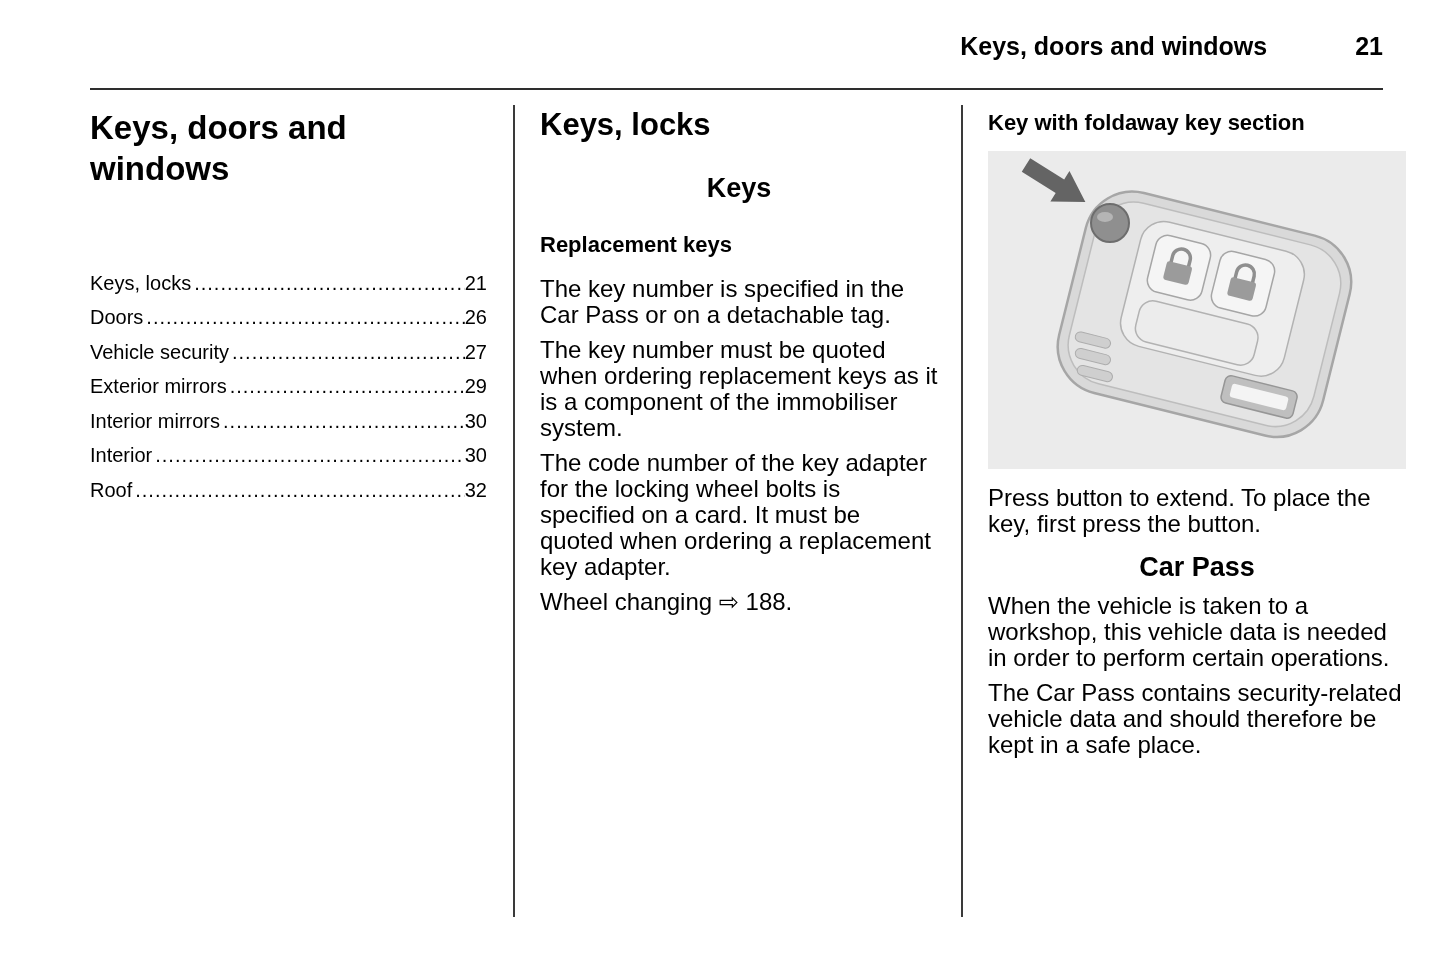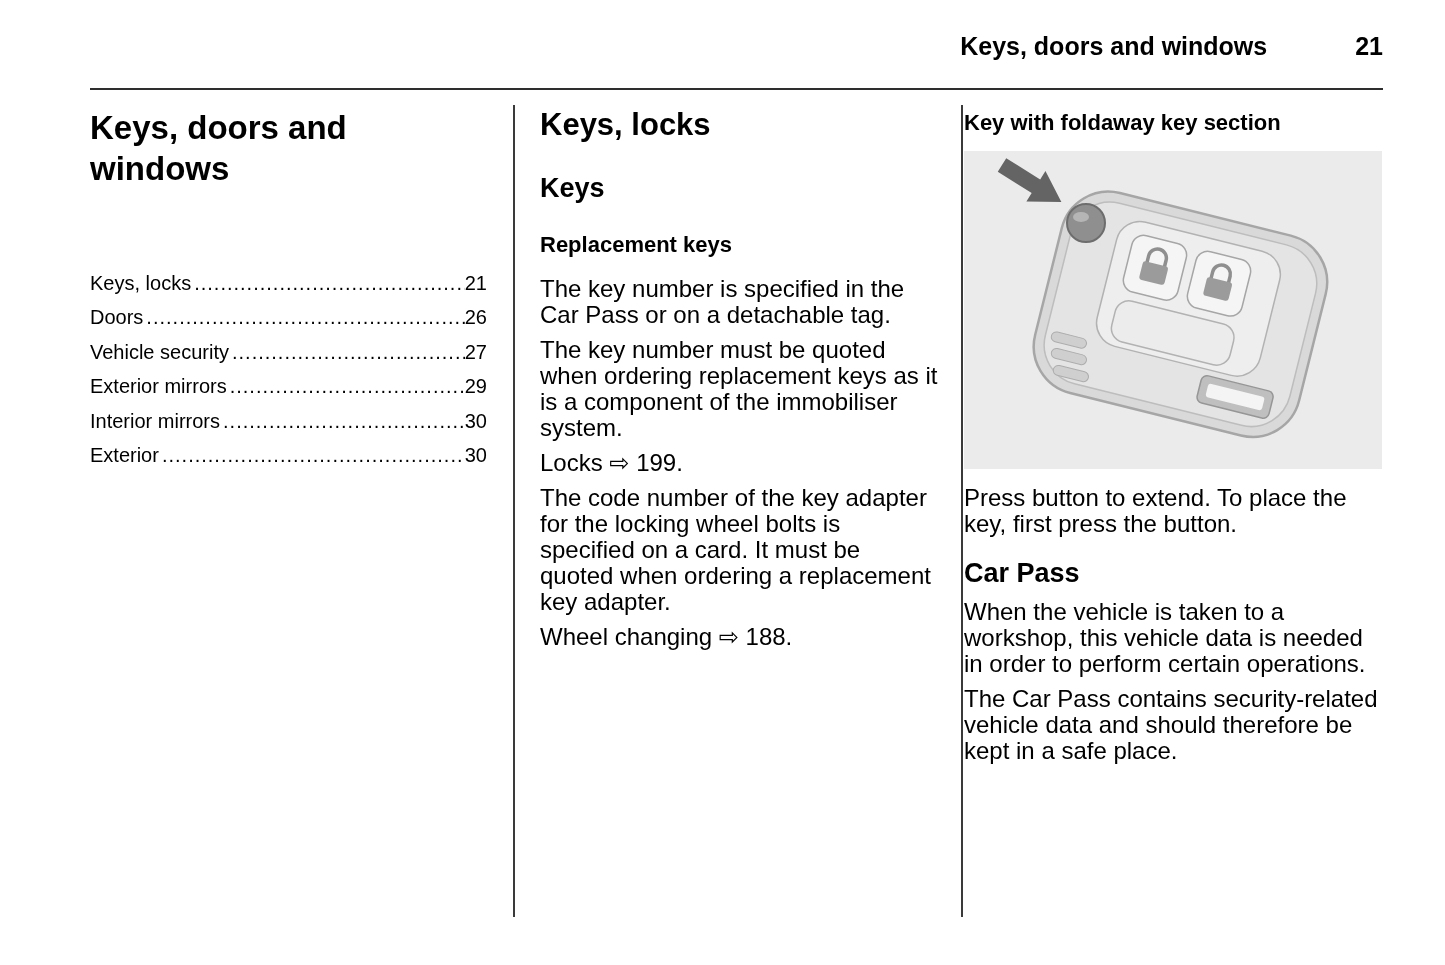--- a/index.html
+++ b/index.html
@@ -22,54 +22,54 @@
 
   
   .v-divider { position:absolute; top:105px; height:812px; width:1.5px; background:#3a3a3a; }
   .v-divider.d1 { left:513px; }
   .v-divider.d2 { left:961px; }
 
   
   .col { position:absolute; top:108px; }
   .col-left  { left:90px;  width:397px; }
   .col-mid   { left:540px; width:398px; }
-  .col-right { left:964px; width:418px; }
+  .col-right { left:988px; width:418px; }
 
   
   .chapter-title { font-size:33px; font-weight:bold; line-height:1.24; }
   .toc { margin-top:76px; font-size:20px; }
   .toc-row { display:flex; align-items:baseline; line-height:34.5px; }
   .toc-label { white-space:nowrap; }
   .toc-dots { flex:1; overflow:hidden; white-space:nowrap; padding:0 3px; }
   .toc-dots::after {
     content:"....................................................................................";
     letter-spacing:1px; color:#000;
   }
   .toc-page { white-space:nowrap; }
 
   
   .h1 { font-size:31px; font-weight:bold; line-height:1.1; }
-  .h2 { font-size:27px; font-weight:bold; line-height:1.1; }
+  .h2 { font-size:27px; font-weight:bold; line-height:1.1;text-align:center; }
   .h3 { font-size:22px; font-weight:bold; line-height:1.15; }
   .body-text { font-size:24px; line-height:26px; }
 
   
   .col-mid .h2 { margin-top:32px; }
   .col-mid .h3 { margin-top:28px; margin-bottom:19px; }
   .col-mid .body-text { margin-bottom:9px; }
   .col-mid .cross-ref { margin-bottom:9px; }
 
   
   .col-right .h3 { margin-top:2px; }
   .key-image {
     margin-top:16px; width:418px; height:318px; background:#ebebeb;
   }
   .key-image svg { display:block; width:100%; height:100%; }
   .image-caption { margin-top:16px; }
-  .col-right .h2 { margin-top:22px; margin-bottom:10px; }
+  .col-right .h2 { margin-top:16px; margin-bottom:10px; }
   .col-right .body-text { margin-bottom:9px; }
 </style>
 </head>
 <body>
 
 <div class="page-header">
   <span>Keys, doors and windows</span>
   <span>21</span>
 </div>
 <div class="header-rule"></div>
@@ -100,34 +100,38 @@
       <span class="toc-label">Exterior mirrors</span>
       <span class="toc-dots"></span>
       <span class="toc-page">29</span>
     </div>
     <div class="toc-row">
       <span class="toc-label">Interior mirrors</span>
       <span class="toc-dots"></span>
       <span class="toc-page">30</span>
     </div>
     <div class="toc-row">
-      <span class="toc-label">Exterior</span>
+      <span class="toc-label">Interior</span>
       <span class="toc-dots"></span>
       <span class="toc-page">30</span>
+    </div>
+    <div class="toc-row">
+      <span class="toc-label">Roof</span>
+      <span class="toc-dots"></span>
+      <span class="toc-page">32</span>
     </div>
   </div>
 </div>
 
 <div class="col col-mid">
   <div class="h1">Keys, locks</div>
   <div class="h2">Keys</div>
   <div class="h3">Replacement keys</div>
   <p class="body-text">The key number is specified in the Car Pass or on a detachable tag.</p>
   <p class="body-text">The key number must be quoted when ordering replacement keys as it is a component of the immobiliser system.</p>
-  <p class="body-text cross-ref">Locks ⇨ 199.</p>
   <p class="body-text">The code number of the key adapter for the locking wheel bolts is specified on a card. It must be quoted when ordering a replacement key adapter.</p>
   <p class="body-text cross-ref">Wheel changing ⇨ 188.</p>
 </div>
 
 <div class="col col-right">
   <div class="h3">Key with foldaway key section</div>
 
   <div class="key-image">
     <svg viewBox="0 0 418 318" xmlns="http://www.w3.org/2000/svg">
       <rect width="418" height="318" fill="#ebebeb"></rect>

